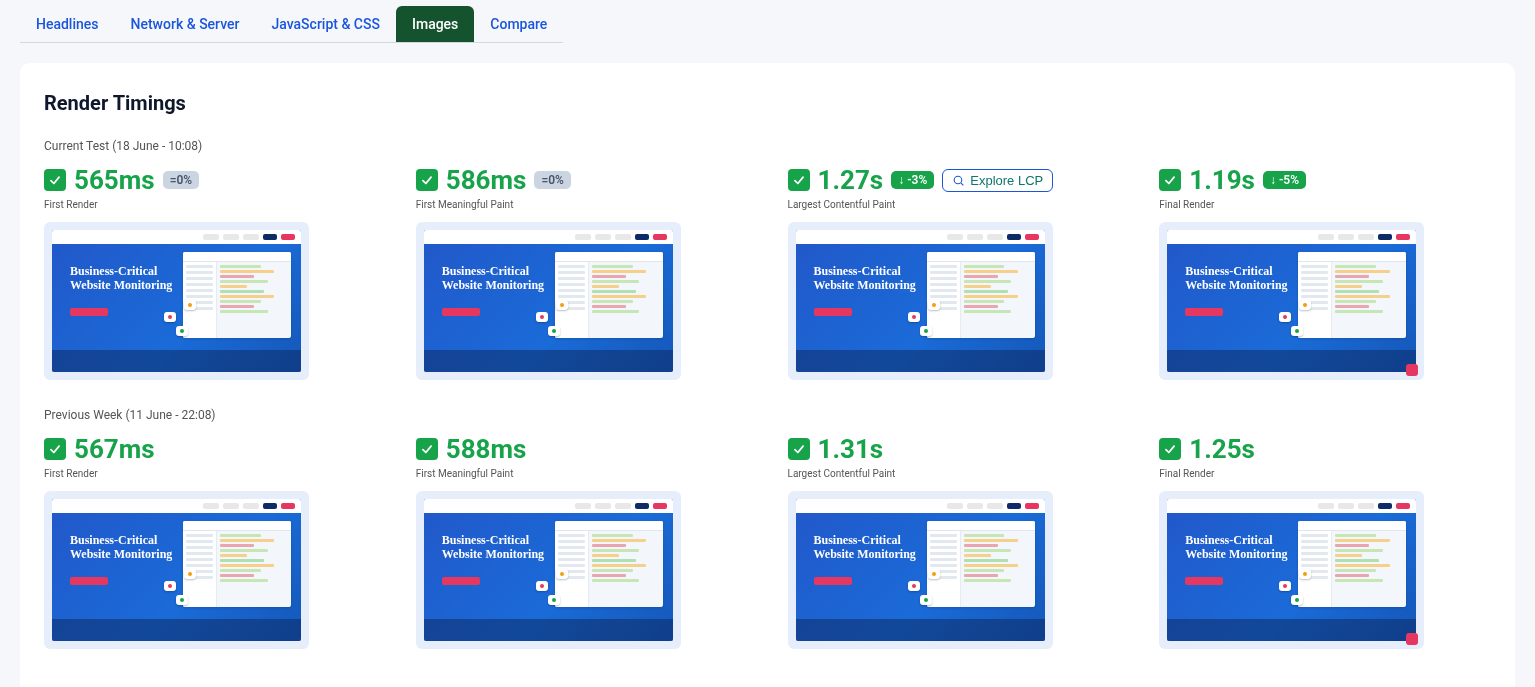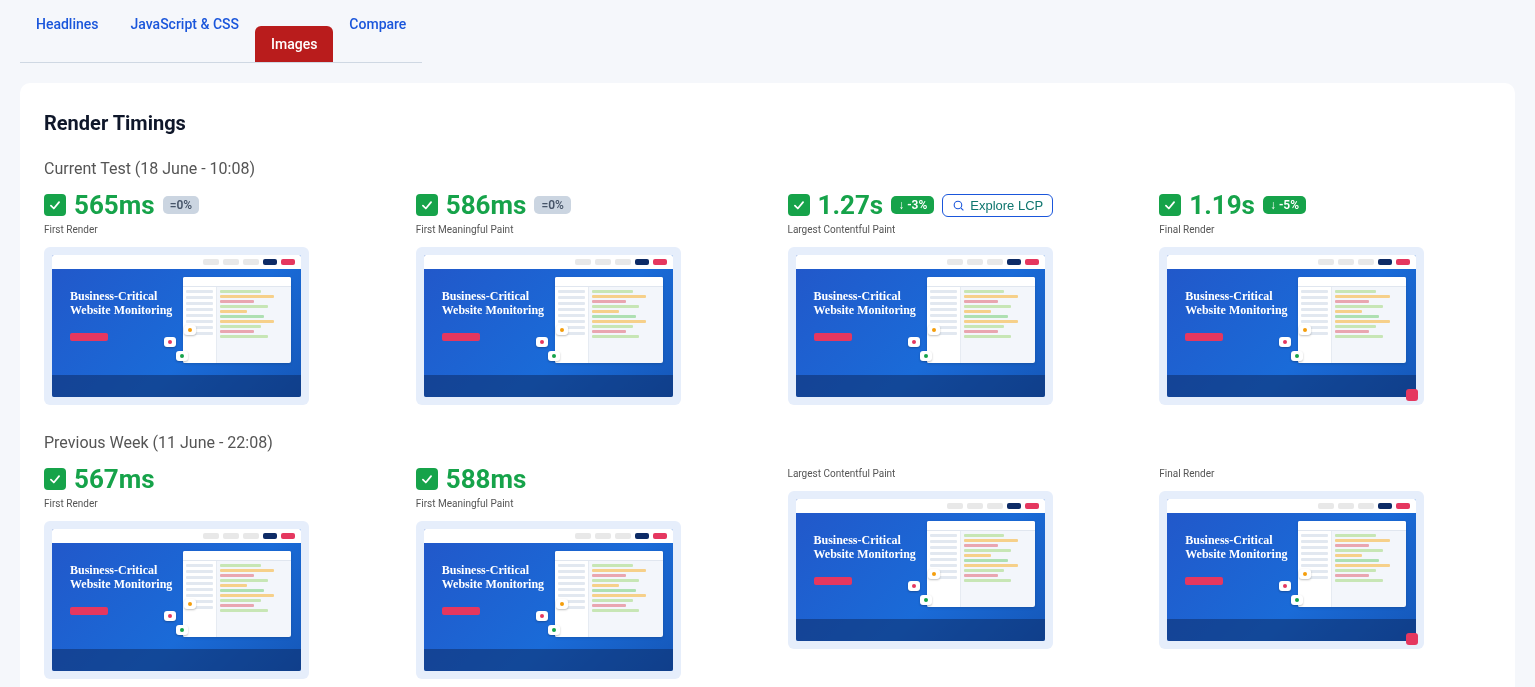--- a/index.html
+++ b/index.html
@@ -22,23 +22,22 @@
     border-bottom: 1px solid #cfd8e3;
   }
   .tab {
     padding: 10px 16px;
     color: #1a56db;
     cursor: pointer;
     border-radius: 6px 6px 0 0;
     font-weight: 500;
   }
   .tab.active {
-    background: #b91c1c;
+    background: #14532d;
     color: #fff;
-    margin-top: 20px;
   }
   .compare-btn {
     border: 1px solid #1a56db;
     background: #fff;
     color: #1a56db;
     border-radius: 6px;
     padding: 6px 12px;
     display: flex;
     align-items: center;
     gap: 6px;
@@ -58,21 +57,21 @@
     padding: 28px 24px 40px 24px;
   }
   .panel-title {
     font-size: 20px;
     font-weight: 700;
     color: #0f172a;
     margin-bottom: 24px;
   }
   .group-label {
     color: #555;
-    font-size: 16px;
+    font-size: 12px;
     margin-bottom: 12px;
     margin-top: 8px;
   }
   .metrics-row {
     display: grid;
     grid-template-columns: repeat(4, 1fr);
     gap: 40px;
     margin-bottom: 28px;
   }
   .metric-top {
@@ -189,20 +188,21 @@
     position: absolute; right: 6px; bottom: 4px; width: 12px; height: 12px;
     background: #e5375f; border-radius: 3px;
   }
 </style>
 </head>
 <body>
 
 <div class="topbar">
   <div class="tabs">
     <div class="tab">Headlines</div>
+    <div class="tab">Network &amp; Server</div>
     <div class="tab">JavaScript &amp; CSS</div>
     <div class="tab active">Images</div>
     <div class="tab">Compare</div>
   </div>
 </div>
 
 <div class="panel">
   <div class="panel-title">Render Timings</div>
   <div id="groups">
       <div class="group-label">Current Test (18 June - 10:08)</div>
@@ -586,20 +586,29 @@
               </div>
       <div class="callout c2">
                 <div class="c-dot"></div>
               </div>
       <div class="foot-band"></div>
     </div>
 
   </div>
     </div>
         <div>
+      <div class="metric-top">
+        <span class="check-badge">
+              <svg viewBox="0 0 24 24" width="14" height="14" fill="none" stroke="#fff" stroke-width="3" stroke-linecap="round" stroke-linejoin="round">
+                <polyline points="5 13 10 18 19 7"></polyline>
+              </svg>
+            </span>
+        <span class="metric-value">1.31s</span>
+
+      </div>
       <div class="metric-label">Largest Contentful Paint</div>
       <div class="thumb">
     <div class="thumb-inner">
       <div class="thumb-topbar">
                 <div class="tb-dot"></div>
                 <div class="tb-dot"></div>
                 <div class="tb-dot"></div>
                 <div class="tb-dark"></div>
                 <div class="tb-red"></div>
               </div>
@@ -639,20 +648,29 @@
               </div>
       <div class="callout c2">
                 <div class="c-dot"></div>
               </div>
       <div class="foot-band"></div>
     </div>
 
   </div>
     </div>
         <div>
+      <div class="metric-top">
+        <span class="check-badge">
+              <svg viewBox="0 0 24 24" width="14" height="14" fill="none" stroke="#fff" stroke-width="3" stroke-linecap="round" stroke-linejoin="round">
+                <polyline points="5 13 10 18 19 7"></polyline>
+              </svg>
+            </span>
+        <span class="metric-value">1.25s</span>
+
+      </div>
       <div class="metric-label">Final Render</div>
       <div class="thumb">
     <div class="thumb-inner">
       <div class="thumb-topbar">
                 <div class="tb-dot"></div>
                 <div class="tb-dot"></div>
                 <div class="tb-dot"></div>
                 <div class="tb-dark"></div>
                 <div class="tb-red"></div>
               </div>

